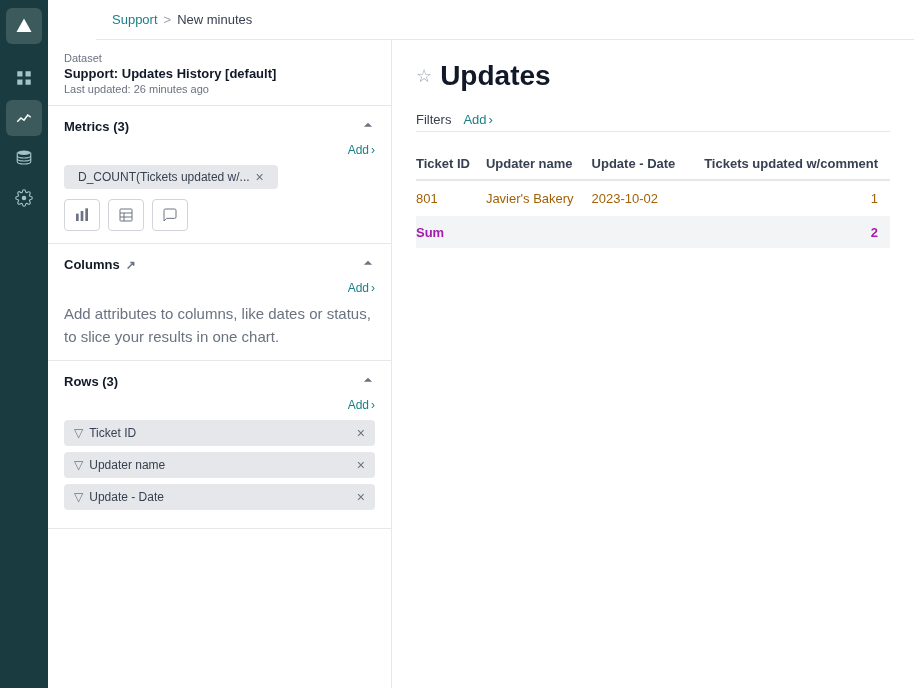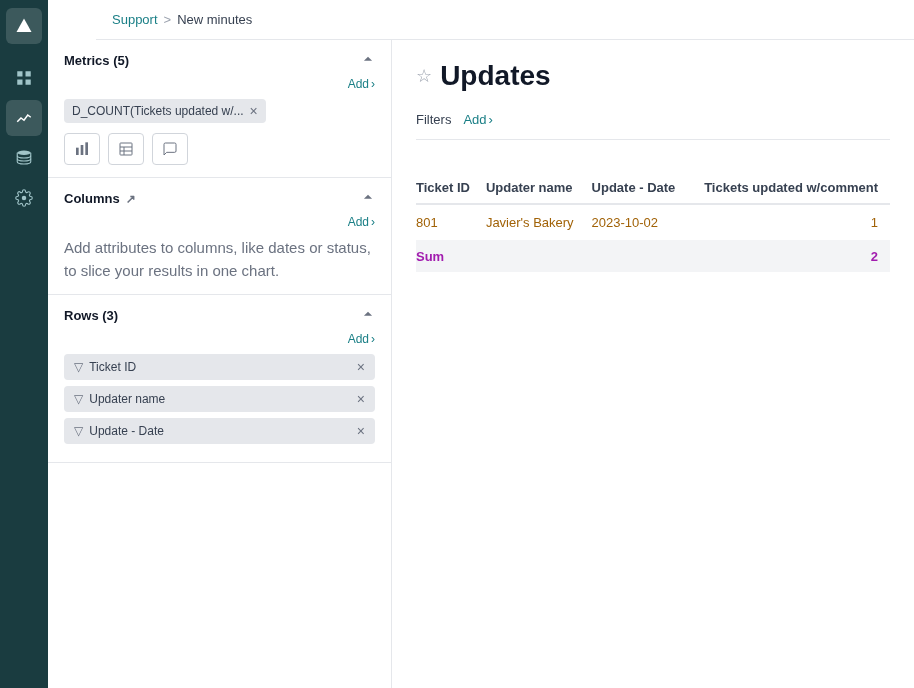--- a/index.html
+++ b/index.html
@@ -114,21 +114,21 @@
     .add-link-row {
       display: flex;
       justify-content: flex-end;
       margin-bottom: 8px;
     }
 
     
     .metric-tag {
       background: #e5e7eb;
       border-radius: 4px;
-      padding: 5px 8px;
+      padding: 5px 14px;
       display: inline-flex;
       align-items: center;
       gap: 6px;
       font-size: 12px;
       color: #374151;
       font-weight: 500;
       max-width: 100%;
     }
     .metric-tag .remove-btn {
       cursor: pointer;
@@ -206,22 +206,22 @@
       font-size: 28px;
       font-weight: 600;
       color: #111827;
     }
 
     
     .filters-row {
       display: flex;
       align-items: center;
       gap: 12px;
-      margin-bottom: 32px;
-      padding-bottom: 12px;
+      margin-bottom: 16px;
+      padding-bottom: 4px;
       border-bottom: 1px solid #e5e7eb;
     }
     .filters-label { font-size: 13px; color: #374151; font-weight: 500; }
     .filters-add {
       font-size: 13px;
       color: #1a7f86;
       cursor: pointer;
       display: flex;
       align-items: center;
       gap: 2px;
@@ -309,25 +309,30 @@
   <div class="breadcrumb-bar">
     <span class="breadcrumb-reports">Support</span>
     <span class="breadcrumb-sep">&gt;</span>
     <span class="breadcrumb-current">New minutes</span>
   </div>
 
   <div class="main-wrapper">
 
     <div class="left-panel">
 
+      <div class="dataset-header">
+        <div class="dataset-label">Dataset</div>
+        <div class="dataset-name">Support: Updates History [default]</div>
+        <div class="dataset-updated">Last updated: 26 minutes ago</div>
+      </div>
 
       <div class="section">
         <div class="section-header">
           <span class="section-title">
-            <span>Metrics (5)</span>
+            <span>Metrics (3)</span>
           </span>
           <span class="section-toggle">
             <svg viewBox="0 0 24 24">
                 <path d="M5 15l7-7 7 7"></path>
               </svg>
           </span>
         </div>
         <div class="add-link-row">
           <span class="add-link">
             <span>Add</span>

